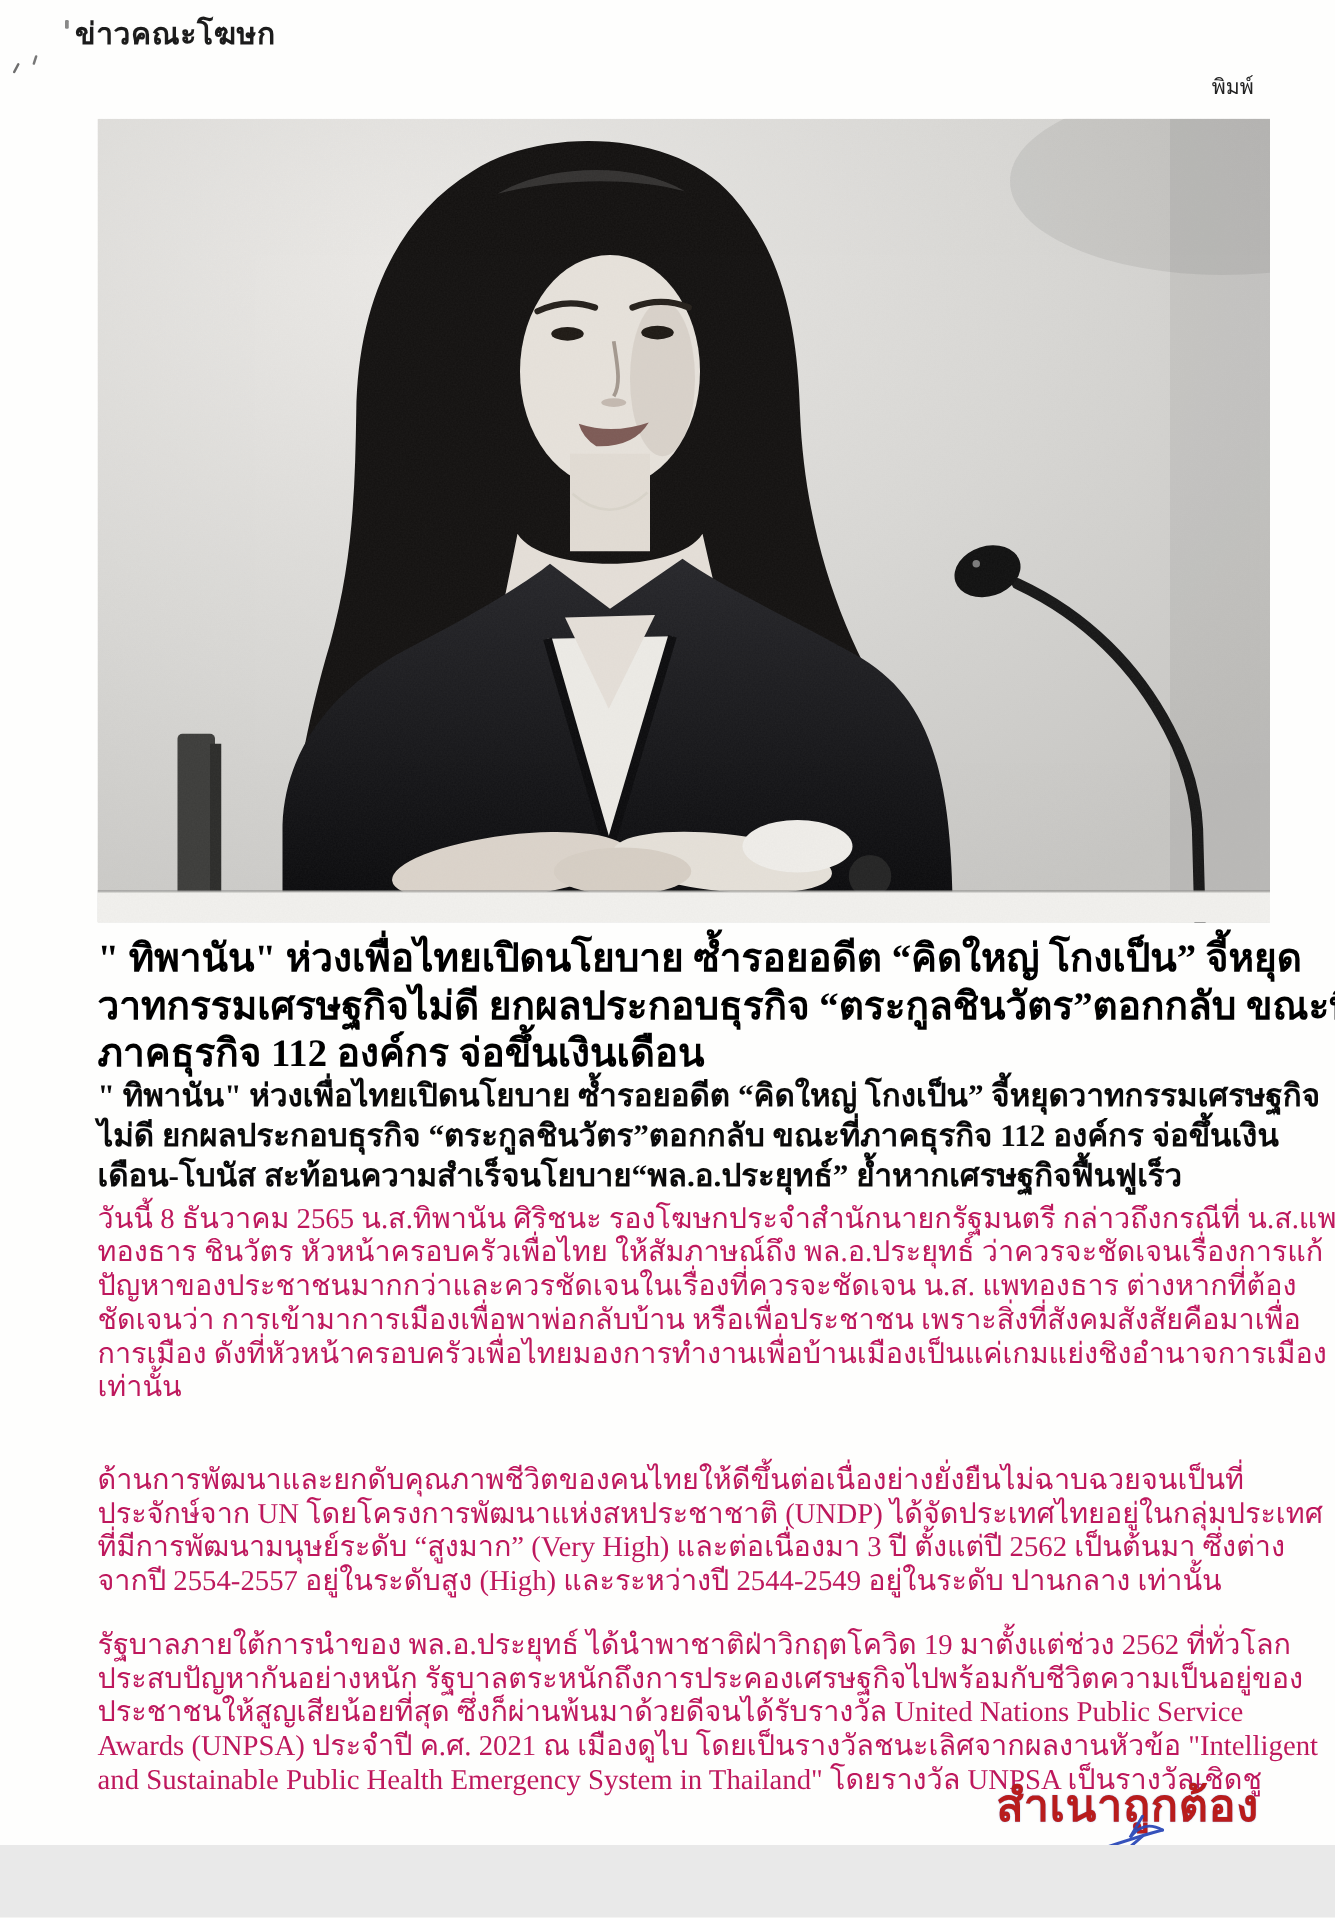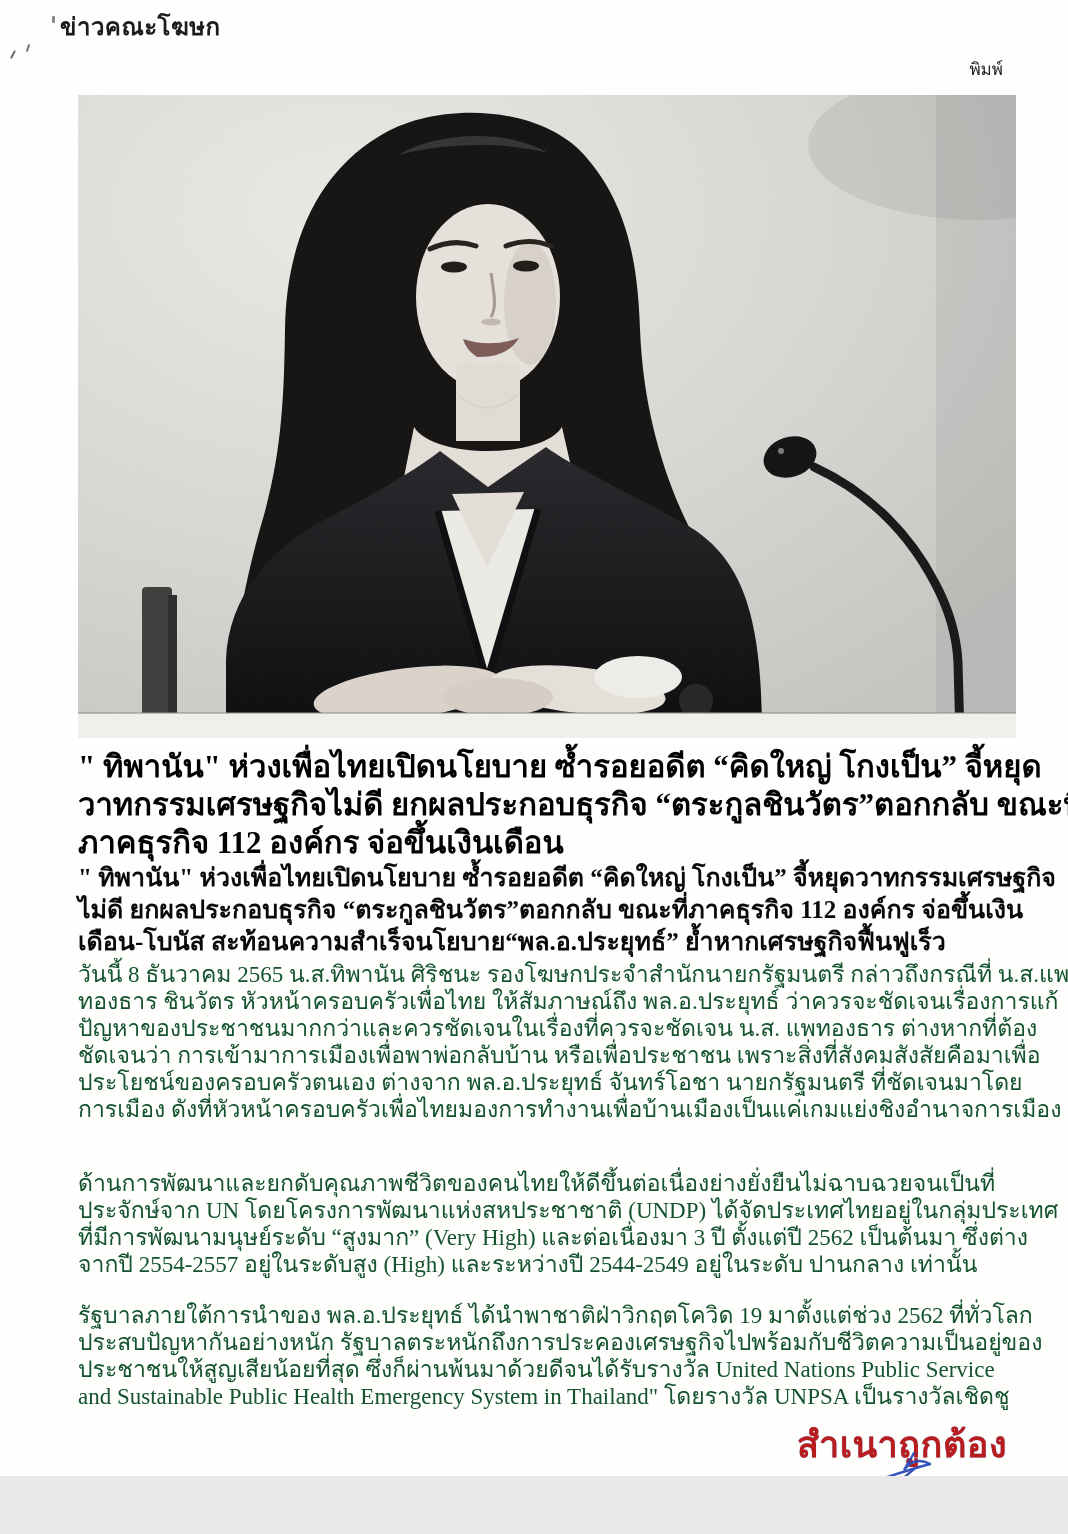--- a/index.html
+++ b/index.html
@@ -27,21 +27,21 @@
   }
   #photo{left:78px;top:95px;width:938px;height:643px;display:block;}
   #headline{
     left:78px;top:748px;width:940px;
     font-size:31px;font-weight:bold;line-height:38px;color:#000;
   }
   #subheadline{
     left:78px;top:862px;width:940px;
     font-size:25px;font-weight:bold;line-height:32px;color:#0a0a0a;
   }
-  .para{left:78px;width:945px;font-size:23px;line-height:27px;color:#14532d;}
+  .para{left:78px;width:945px;font-size:23px;line-height:27px;color:#be185d;}
   #para-1{top:961px;}
   #para-2{top:1170px;}
   #para-3{top:1302px;}
   .line{white-space:nowrap;}
   #stamp{
     left:797px;top:1416px;
     font-family:"Liberation Sans","DejaVu Sans",sans-serif;
     font-size:36px;font-weight:bold;letter-spacing:0.5px;
     white-space:nowrap;
     text-shadow:0 0 1px rgba(46,98,212,0.55);
@@ -147,35 +147,36 @@
     <div class="line">" ทิพานัน" ห่วงเพื่อไทยเปิดนโยบาย ซ้ำรอยอดีต “คิดใหญ่ โกงเป็น” จี้หยุดวาทกรรมเศรษฐกิจ</div>
     <div class="line">ไม่ดี ยกผลประกอบธุรกิจ “ตระกูลชินวัตร”ตอกกลับ ขณะที่ภาคธุรกิจ 112 องค์กร จ่อขึ้นเงิน</div>
     <div class="line">เดือน-โบนัส สะท้อนความสำเร็จนโยบาย“พล.อ.ประยุทธ์” ย้ำหากเศรษฐกิจฟื้นฟูเร็ว</div>
   </div>
 
   <div class="abs para" id="para-1">
     <div class="line">วันนี้ 8 ธันวาคม 2565 น.ส.ทิพานัน ศิริชนะ รองโฆษกประจำสำนักนายกรัฐมนตรี กล่าวถึงกรณีที่ น.ส.แพ</div>
     <div class="line">ทองธาร ชินวัตร หัวหน้าครอบครัวเพื่อไทย ให้สัมภาษณ์ถึง พล.อ.ประยุทธ์  ว่าควรจะชัดเจนเรื่องการแก้</div>
     <div class="line">ปัญหาของประชาชนมากกว่าและควรชัดเจนในเรื่องที่ควรจะชัดเจน  น.ส.  แพทองธาร  ต่างหากที่ต้อง</div>
     <div class="line">ชัดเจนว่า การเข้ามาการเมืองเพื่อพาพ่อกลับบ้าน หรือเพื่อประชาชน เพราะสิ่งที่สังคมสังสัยคือมาเพื่อ</div>
-    <div class="line">ประโยชน์ของครอบครัวตนเอง   ต่างจาก พล.อ.ประยุทธ์ จันทร์โอชา นายกรัฐมนตรี  ที่ชัดเจนมาโดย</div>
     <div class="line">การเมือง  ดังที่หัวหน้าครอบครัวเพื่อไทยมองการทำงานเพื่อบ้านเมืองเป็นแค่เกมแย่งชิงอำนาจการเมือง</div>
+    <div class="line">เท่านั้น</div>
   </div>
 
   <div class="abs para" id="para-2">
     <div class="line">ด้านการพัฒนาและยกดับคุณภาพชีวิตของคนไทยให้ดีขึ้นต่อเนื่องย่างยั่งยืนไม่ฉาบฉวยจนเป็นที่</div>
     <div class="line">ประจักษ์จาก UN โดยโครงการพัฒนาแห่งสหประชาชาติ (UNDP) ได้จัดประเทศไทยอยู่ในกลุ่มประเทศ</div>
     <div class="line">ที่มีการพัฒนามนุษย์ระดับ “สูงมาก” (Very High) และต่อเนื่องมา 3 ปี ตั้งแต่ปี 2562 เป็นต้นมา ซึ่งต่าง</div>
     <div class="line">จากปี 2554-2557 อยู่ในระดับสูง (High)  และระหว่างปี 2544-2549 อยู่ในระดับ ปานกลาง เท่านั้น</div>
   </div>
 
   <div class="abs para" id="para-3">
     <div class="line">รัฐบาลภายใต้การนำของ พล.อ.ประยุทธ์  ได้นำพาชาติฝ่าวิกฤตโควิด 19 มาตั้งแต่ช่วง 2562 ที่ทั่วโลก</div>
     <div class="line">ประสบปัญหากันอย่างหนัก     รัฐบาลตระหนักถึงการประคองเศรษฐกิจไปพร้อมกับชีวิตความเป็นอยู่ของ</div>
     <div class="line">ประชาชนให้สูญเสียน้อยที่สุด    ซึ่งก็ผ่านพ้นมาด้วยดีจนได้รับรางวัล   United  Nations  Public  Service</div>
+    <div class="line">Awards (UNPSA) ประจำปี ค.ศ. 2021 ณ เมืองดูไบ โดยเป็นรางวัลชนะเลิศจากผลงานหัวข้อ "Intelligent</div>
     <div class="line">and Sustainable Public Health Emergency System in Thailand"  โดยรางวัล UNPSA เป็นรางวัลเชิดชู</div>
   </div>
 
   <div class="abs" id="stamp" style="color: #b91c1c;">สำเนาถูกต้อง</div>
 
   <svg class="abs" id="signature" viewBox="0 0 200 95" xmlns="http://www.w3.org/2000/svg" aria-hidden="true">
     <g stroke="#2c49b8" stroke-width="2.4" fill="none" stroke-linecap="round" opacity="0.95">
       <path d="M 25,47 C 52,38 82,27 112,19"></path>
       <path d="M 112,19 C 101,13 93,16 86,25 L 96,8"></path>
       <path d="M 96,24 C 86,33 76,39 80,45 C 87,50 95,43 90,53 L 100,49"></path>

